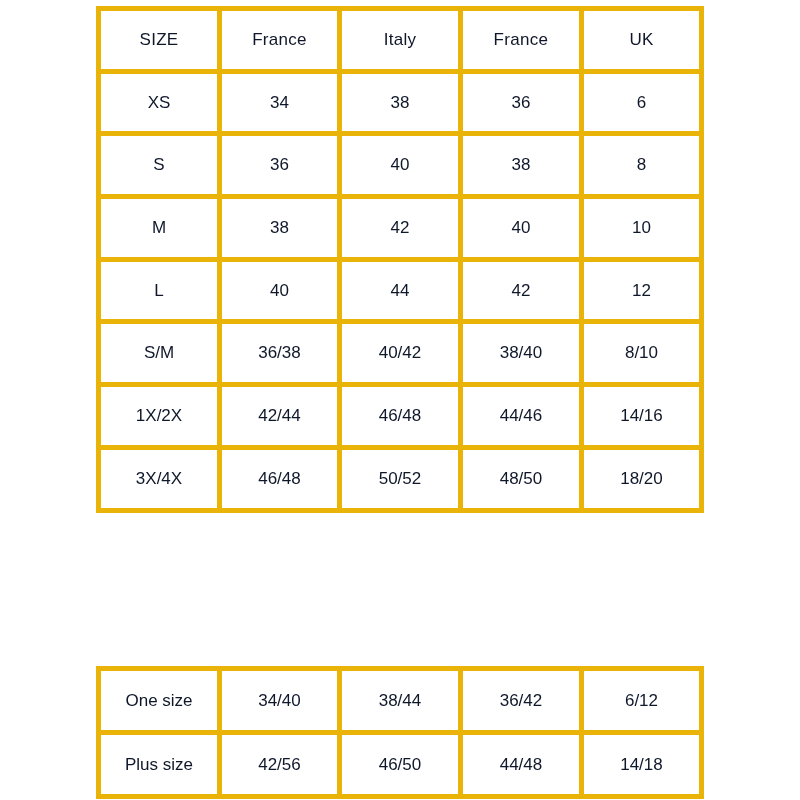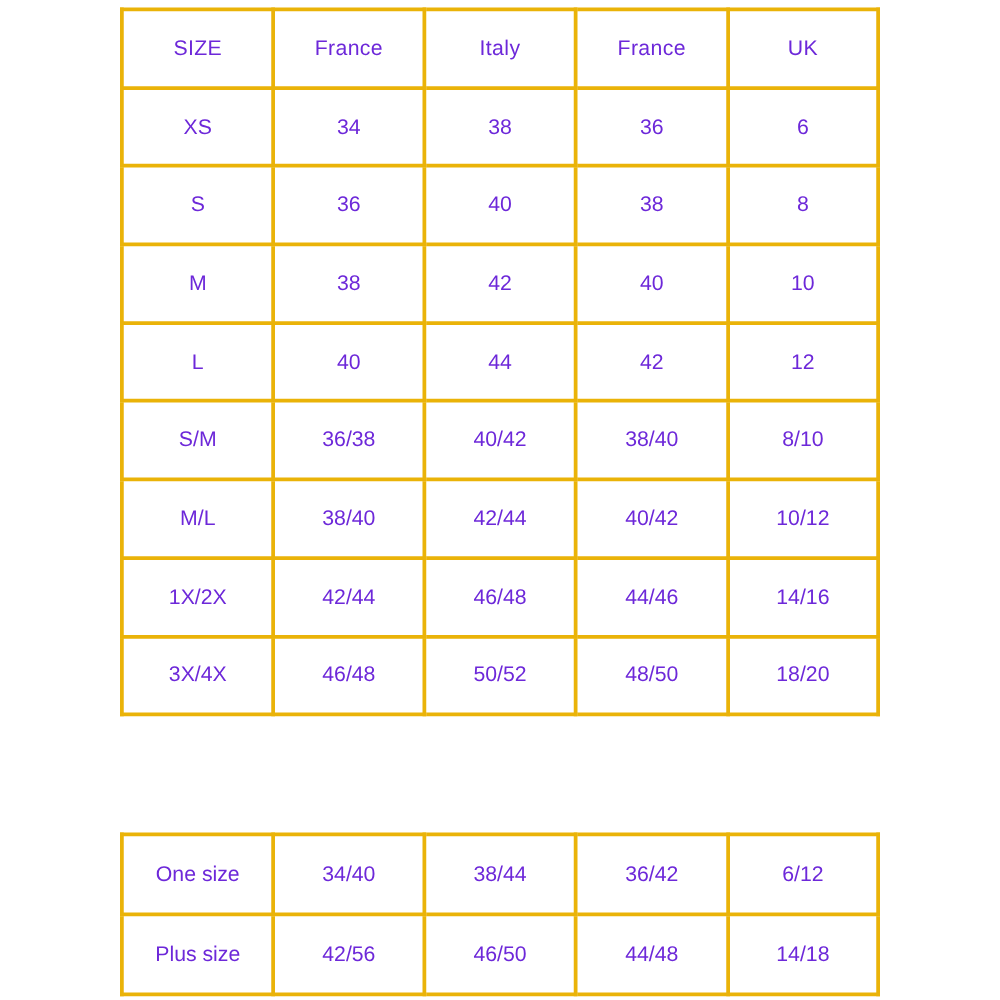--- a/index.html
+++ b/index.html
@@ -28,26 +28,26 @@
   #main-table-wrap { top: 6px; }
   #extra-table-wrap { top: 666px; border-radius: 15px; }
 
   table.size-table {
     border-collapse: collapse;
     table-layout: fixed;
     width: 608px;
   }
   table.size-table td,
   table.size-table th {
-    border: 3px solid #eab308;
+    border: 5px solid #eab308;
     text-align: center;
     vertical-align: middle;
     font-weight: normal;
     font-size: 17px;
-    color: #6d28d9;
+    color: #0f172a;
     padding: 0;
   }
   
   col.c0 { width: 117px; }
   col.c1 { width: 116px; }
   col.c2 { width: 117px; }
   col.c3 { width: 117px; }
   col.c4 { width: 116px; }
 
   #main-table tr { height: 62.7px; }
@@ -123,27 +123,20 @@
           <td class="val-cell">12</td>
         </tr>
         <tr>
           <td class="row-label">S/M</td>
           <td class="val-cell">36/38</td>
           <td class="val-cell">40/42</td>
           <td class="val-cell">38/40</td>
           <td class="val-cell">8/10</td>
         </tr>
         <tr>
-          <td class="row-label">M/L</td>
-          <td class="val-cell">38/40</td>
-          <td class="val-cell">42/44</td>
-          <td class="val-cell">40/42</td>
-          <td class="val-cell">10/12</td>
-        </tr>
-        <tr>
           <td class="row-label">1X/2X</td>
           <td class="val-cell">42/44</td>
           <td class="val-cell">46/48</td>
           <td class="val-cell">44/46</td>
           <td class="val-cell">14/16</td>
         </tr>
         <tr>
           <td class="row-label">3X/4X</td>
           <td class="val-cell">46/48</td>
           <td class="val-cell">50/52</td>

